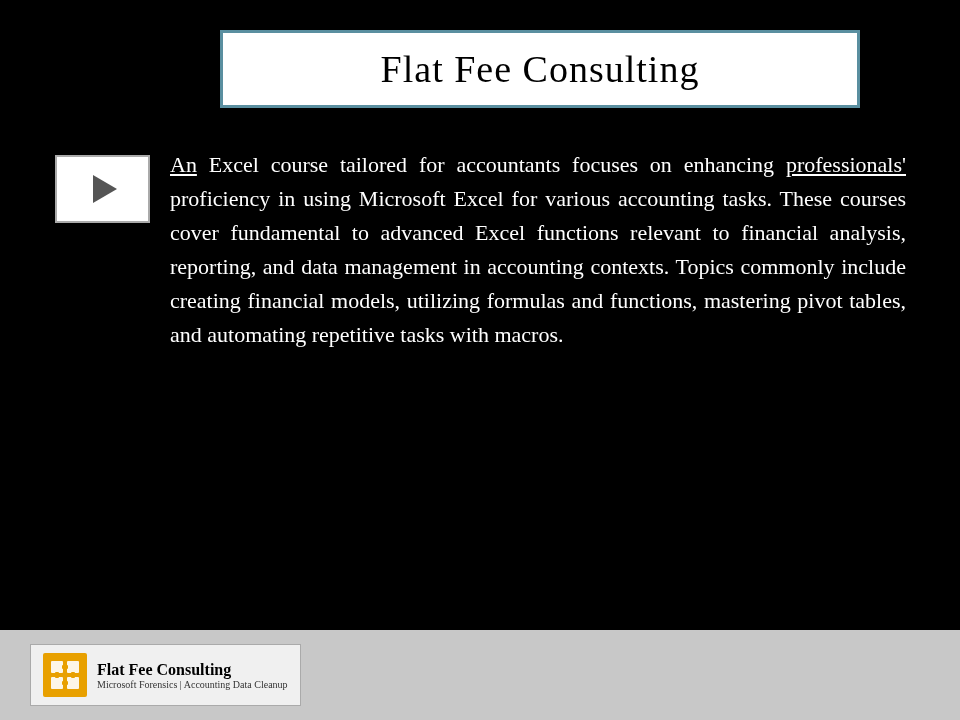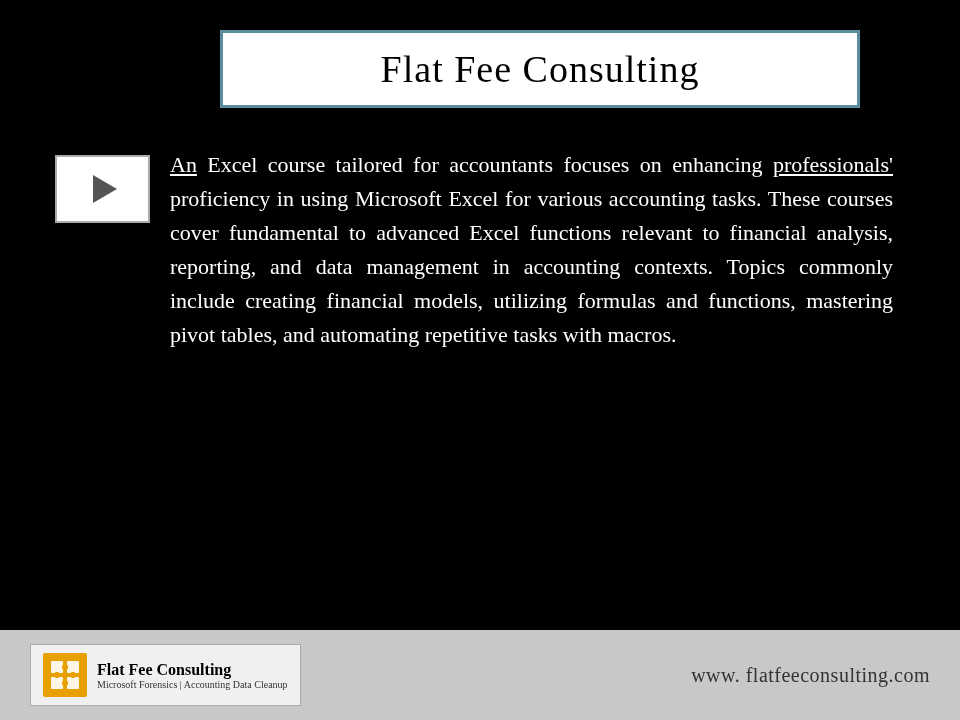--- a/index.html
+++ b/index.html
@@ -58,21 +58,21 @@
       border-top: 14px solid transparent;
       border-bottom: 14px solid transparent;
       border-left: 24px solid #555;
       margin-left: 4px;
     }
 
     .content-text {
       position: absolute;
       top: 148px;
       left: 55px;
-      right: 67px;
+      right: 54px;
       color: #fff;
       font-size: 22px;
       line-height: 1.55;
       text-align: justify;
       padding-left: 115px;
     }
 
     .content-text .underline {
       text-decoration: underline;
     }
@@ -167,15 +167,14 @@
         <rect x="6" y="13" width="4" height="6" rx="1" fill="#e8a000"></rect>
         <rect x="22" y="13" width="4" height="6" rx="1" fill="#e8a000"></rect>
       </svg>
     </div>
     <div class="logo-text-group">
       <span class="logo-name">Flat Fee Consulting</span>
       <span class="logo-tagline">Microsoft Forensics | Accounting Data Cleanup</span>
     </div>
   </div>
 
-  <span class="website-url">www. flatfeeconsulting.com</span>
 
 </div>
 
 </body></html>

